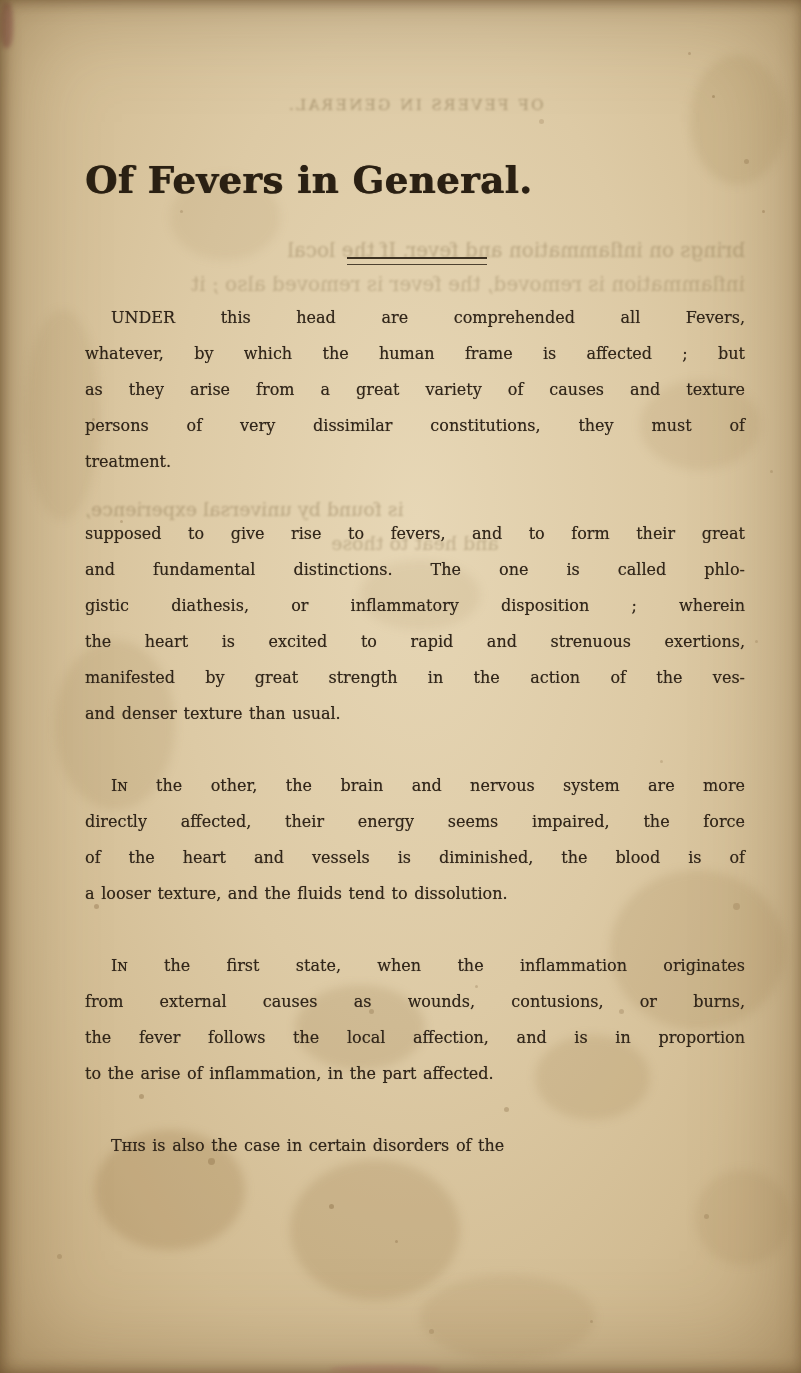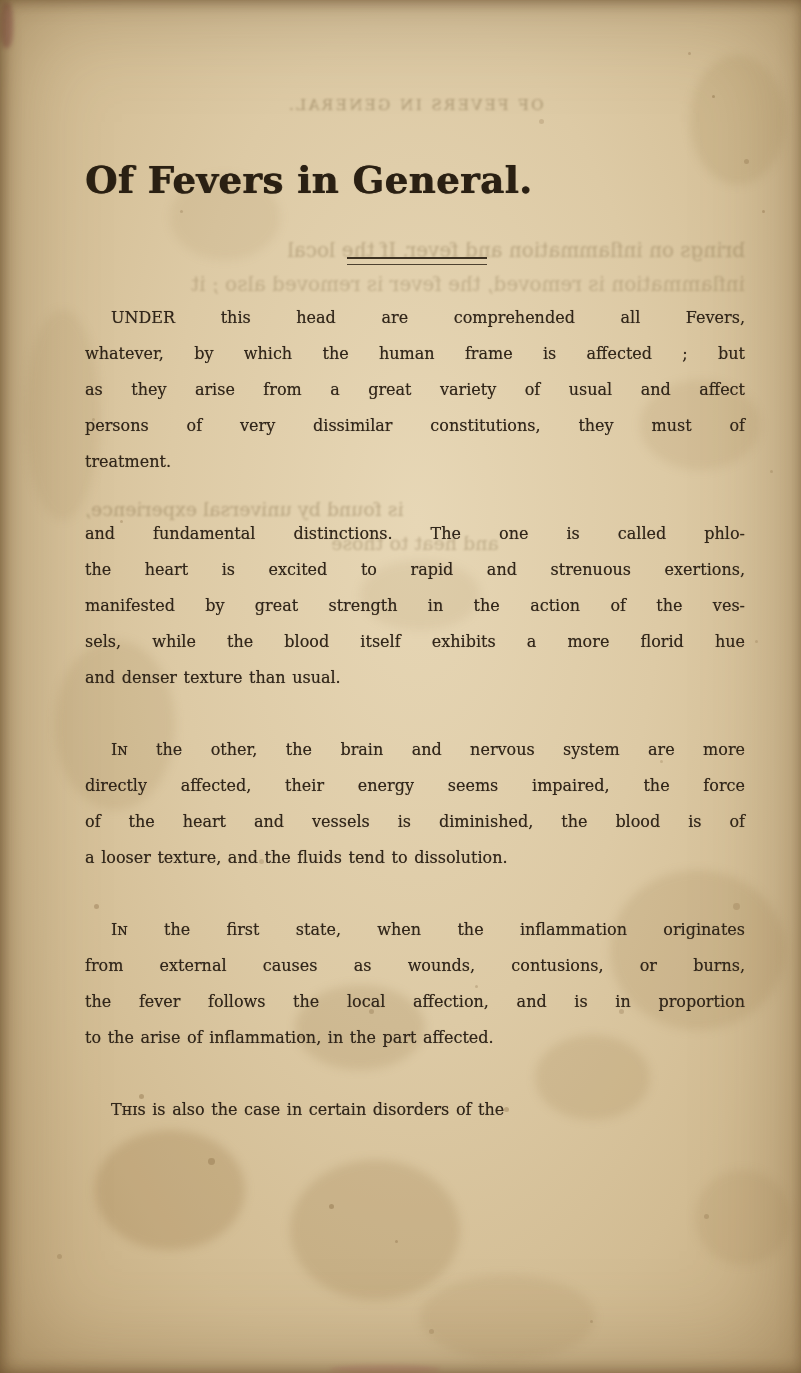--- a/index.html
+++ b/index.html
@@ -129,30 +129,31 @@
   <div class="bottom-mark"></div>
 
   <div class="title">Of Fevers in General.</div>
   <div class="rule"></div>
 
   <div class="content">
 
     <div class="paragraph">
       <div class="line first">UNDER this head are comprehended all Fevers,</div>
       <div class="line">whatever, by which the human frame is affected ; but</div>
-      <div class="line">as they arise from a great variety of usual and affect</div>
+      <div class="line">as they arise from a great variety of causes and texture</div>
       <div class="line">persons of very dissimilar constitutions, they must of</div>
       <div class="line last">treatment.</div>
     </div>
 
     <div class="paragraph">
+      <div class="line">supposed to give rise to fevers, and to form their great</div>
       <div class="line">and fundamental distinctions. The one is called phlo-</div>
+      <div class="line">gistic diathesis, or inflammatory disposition ; wherein</div>
       <div class="line">the heart is excited to rapid and strenuous exertions,</div>
       <div class="line">manifested by great strength in the action of the ves-</div>
-      <div class="line">sels, while the blood itself exhibits a more florid hue</div>
       <div class="line last">and denser texture than usual.</div>
     </div>
 
     <div class="paragraph">
       <div class="line first">Iɴ the other, the brain and nervous system are more</div>
       <div class="line">directly affected, their energy seems impaired, the force</div>
       <div class="line">of the heart and vessels is diminished, the blood is of</div>
       <div class="line last">a looser texture, and the fluids tend to dissolution.</div>
     </div>
 

